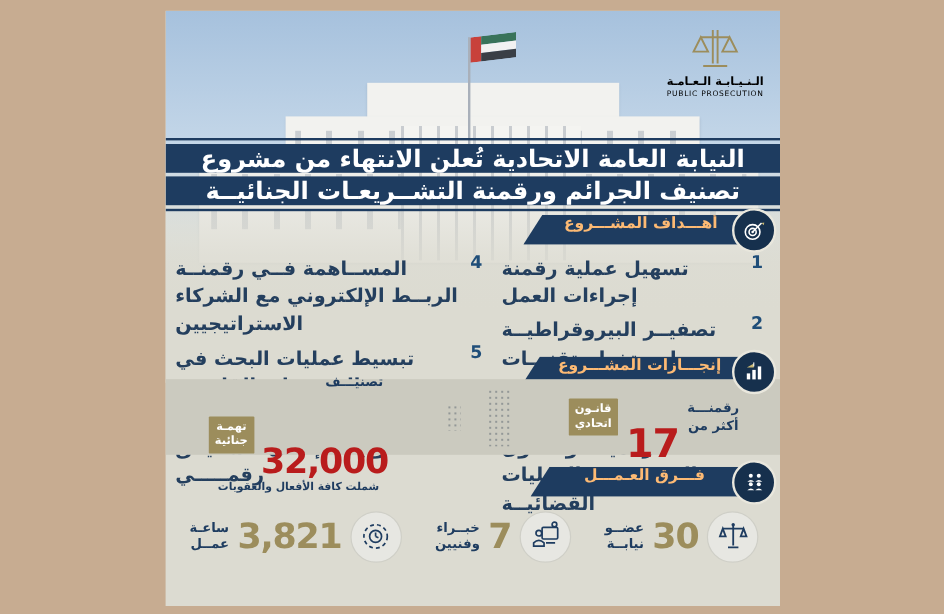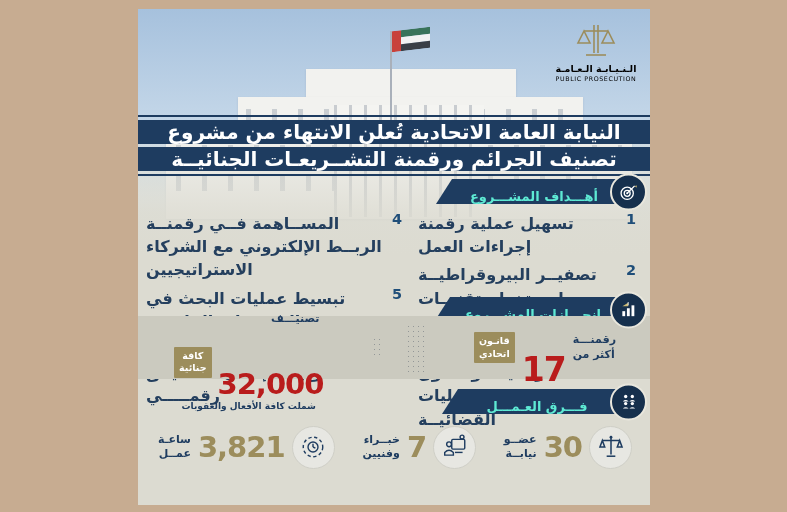--- a/index.html
+++ b/index.html
@@ -30,43 +30,43 @@
   
   .header{position:absolute;top:106px;left:0;right:0;}
   .rule{height:2px;background:#1e3c60;}
   .hbar{margin-top:3px;height:24px;background:#1e3c60;color:#fff;font-weight:bold;font-size:20px;
         display:flex;align-items:center;justify-content:center;letter-spacing:.2px;}
   .header .rule.top{margin-bottom:0;}
   .header .rule.bot{margin-top:3px;}
 
   
   .banner{position:absolute;height:25px;}
-  .banner .pill{position:absolute;inset:0;background:#1e3c60;color:#5eead4;font-weight:bold;font-size:13px;
-        display:flex;align-items:flex-end;justify-content:center;padding:0 30px 0 20px;
+  .banner .pill{position:absolute;inset:0;background:#1e3c60;color:#fdba74;font-weight:bold;font-size:13px;
+        display:flex;align-items:flex-start;justify-content:center;padding:0 30px 0 20px;
         border-radius:0 13px 13px 0;clip-path:polygon(16px 0,100% 0,100% 100%,0 100%);}
   .banner .bicon{position:absolute;right:-5px;top:50%;transform:translateY(-50%);width:33px;height:33px;
         border-radius:50%;background:#16304d;border:2px solid #e9e7dd;display:flex;align-items:center;justify-content:center;z-index:2;}
   .goals-banner{top:170px;right:8px;width:206px;}
   .ach-banner{top:288px;right:8px;width:208px;}
   .teams-banner{top:380px;right:8px;width:200px;}
 
   
   .goal-cols{position:absolute;top:203px;right:14px;left:8px;display:flex;gap:16px;direction:rtl;}
   .gcol{display:flex;flex-direction:column;gap:5px;}
   .gcol.right{width:46%;}
   .gcol.left{width:54%;}
   .gitem{display:flex;gap:6px;align-items:flex-start;direction:rtl;}
   .gnum{color:#1f4e79;font-weight:bold;font-size:14.5px;line-height:1.05;}
   .gtext{color:#243f5e;font-weight:bold;font-size:16px;line-height:1.45;text-align:left;}
 
   
   .band{position:absolute;top:307px;left:0;right:0;height:63px;background:#cbcabf;
         display:flex;align-items:center;justify-content:space-between;direction:rtl;padding:0 34px 0 36px;box-sizing:border-box;}
   .stat-row{display:flex;align-items:center;gap:7px;direction:rtl;}
-  .slabel{color:#1e3c60;font-weight:bold;font-size:11px;line-height:1.3;text-align:left;}
+  .slabel{color:#1e3c60;font-weight:bold;font-size:11px;line-height:1.3;text-align:center;}
   .bignum{color:#b91c1c;font-weight:bold;letter-spacing:-1px;line-height:1;margin-top:44px;}
   .laws .bignum{font-size:33px;}
   .badge{background:#9c8d5c;color:#fff;font-size:9.5px;font-weight:bold;text-align:center;
          padding:3px 5px;line-height:1.3;border-radius:1px;}
   .charges{display:flex;flex-direction:column;align-items:center;}
   .charges .toplabel{align-self:flex-start;color:#1e3c60;font-weight:bold;font-size:11px;padding-right:4px;margin-top:29px;}
   .charges .numrow{display:flex;align-items:center;gap:6px;direction:rtl;margin:1px 0;}
   .charges .bignum{font-size:29px;}
   .desc{color:#1e3c60;font-weight:bold;font-size:9px;line-height:1.35;text-align:center;}
   .dotswrap{display:flex;gap:22px;align-items:center;}
@@ -216,21 +216,21 @@
       <div class="dotswrap">
         <div class="dots"></div>
         <div class="dots small"></div>
       </div>
 
       <div class="charges">
         <div class="toplabel">تصنيـــف</div>
         <div class="numrow">
           <div class="bignum">32,000</div>
           <div class="badge">
-            <div>كافة</div>
+            <div>تهمـة</div>
             <div>جنائية</div>
           </div>
         </div>
         <div class="desc">
           <div>شملت كافة الأفعال والعقوبات</div>
         </div>
       </div>
     </div>
 
     <div class="banner teams-banner">

